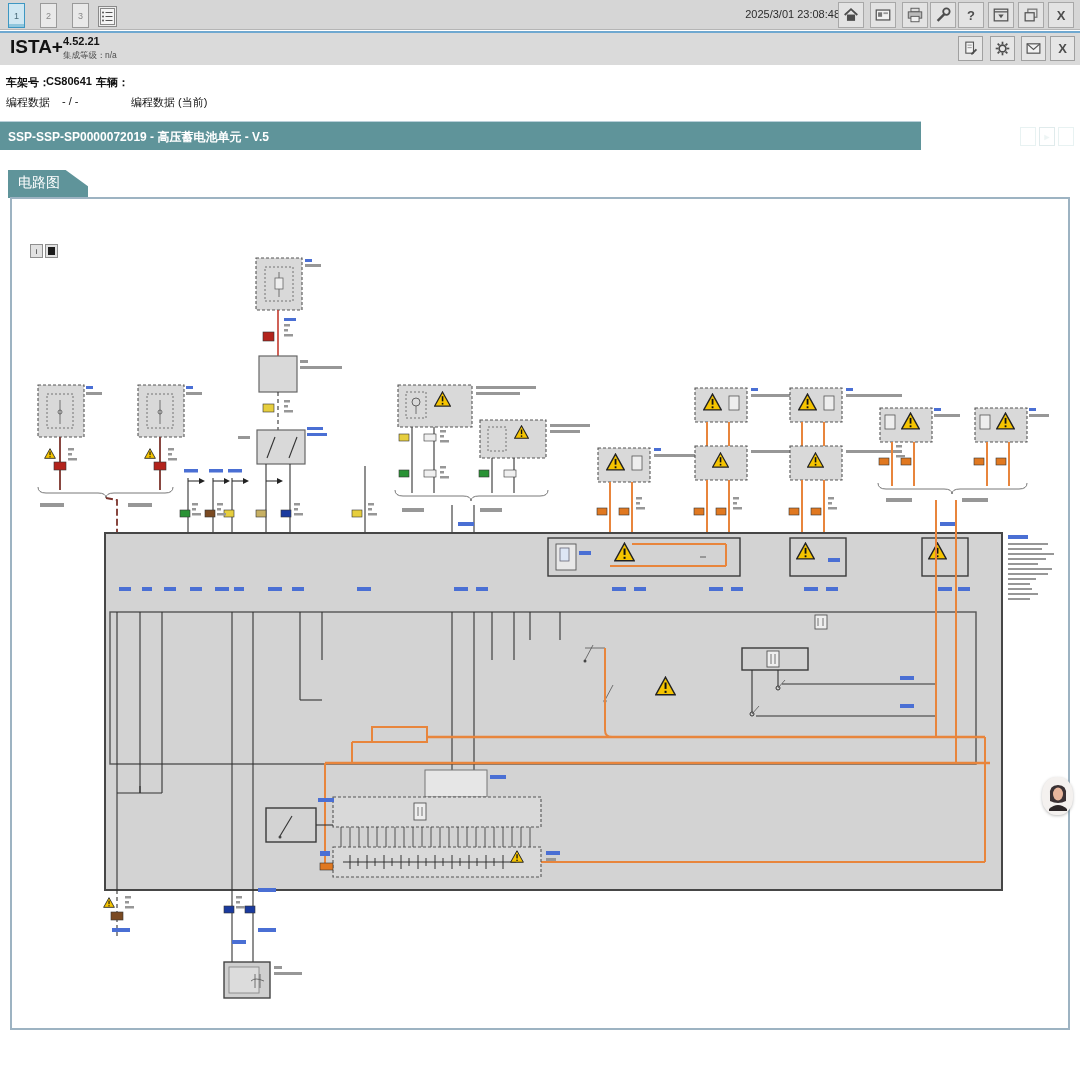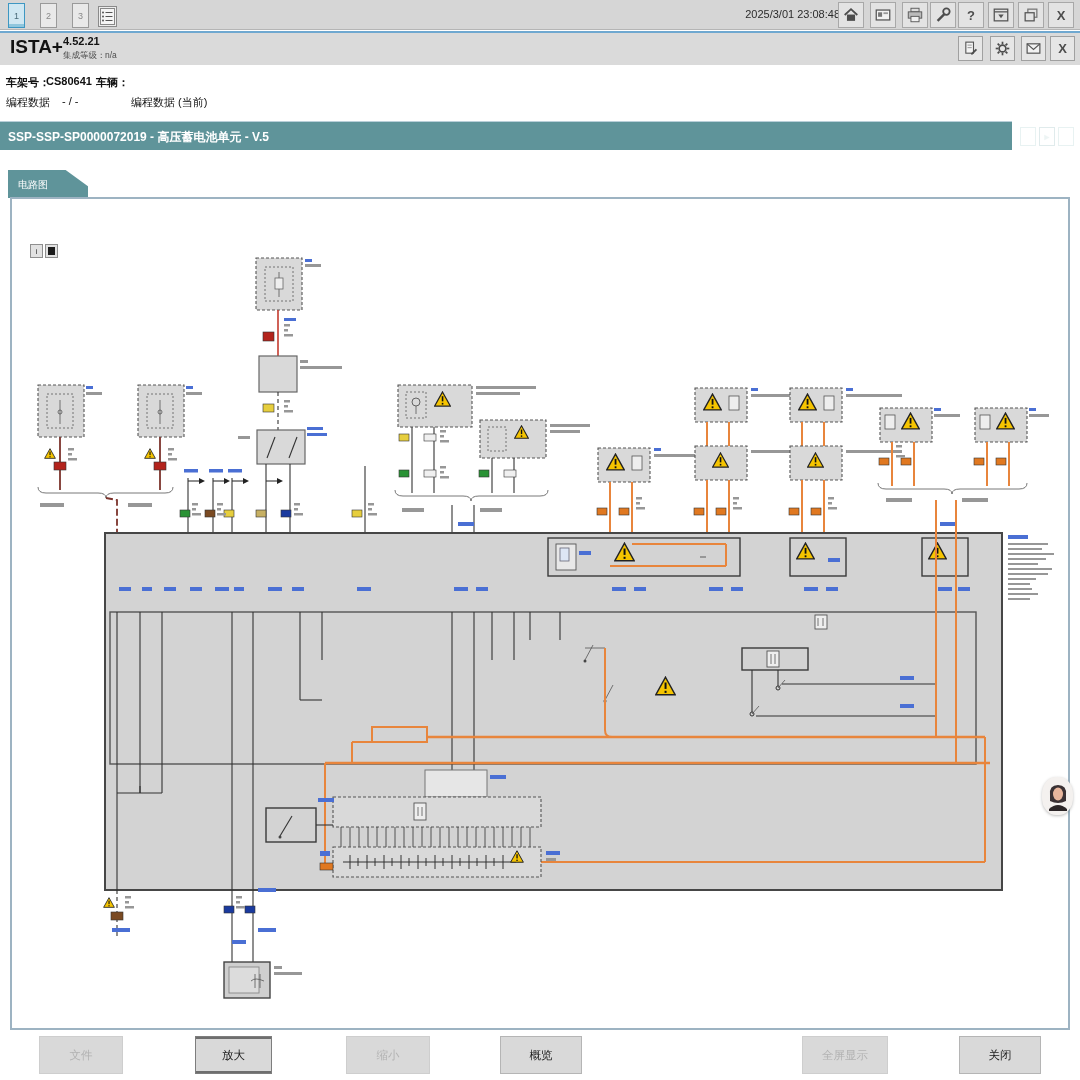--- a/index.html
+++ b/index.html
@@ -27,27 +27,27 @@
   .pdl{position:absolute; left:63px; top:17px; font-size:8.5px; color:#4c4c4c;}
   .pdv{position:absolute; left:105px; top:17px; font-size:8.5px; color:#4c4c4c;}
   .icnbtn2{position:absolute; top:3px; width:25px; height:25px; border:1px solid #a0a0a0; background:#e6e6e6; display:flex; align-items:center; justify-content:center; color:#4d4d4d; font-size:13px; font-weight:bold;}
 
   
   .vinfo{position:absolute; left:0; top:65px; width:1080px; height:56px; background:#fff;}
   .vrow{position:absolute; font-size:11px; color:#111;}
   .b{font-weight:bold;}
 
   
-  .doctitle{position:absolute; left:0; top:121px; width:1012px; height:29px; background:var(--accent-teal); border-top:1px solid #b9cfd9;}
+  .doctitle{position:absolute; left:0; top:121px; width:921px; height:29px; background:var(--accent-teal); border-top:1px solid #b9cfd9;}
   .doctitle .t{position:absolute; left:8px; top:7px; color:#fff; font-size:12px; font-weight:bold;}
   .navbtn{position:absolute; top:5px; width:16px; height:19px; border:1px solid #e8f2f2; color:#fff; font-size:9px; display:flex; align-items:center; justify-content:center; background:rgba(255,255,255,0.08);}
   .navbtn.dis{opacity:0.45; border-color:#bcd4d6; color:#d8e8e8;}
 
   
-  .ctab{position:absolute; left:8px; top:170px; width:80px; height:28px; background:var(--accent-teal); color:#fff; font-size:10px; clip-path:polygon(0 0, 72% 0, 100% 58%, 100% 100%, 0 100%);}
+  .ctab{position:absolute; left:8px; top:170px; width:80px; height:28px; background:var(--accent-teal); color:#fff; font-size:14px; clip-path:polygon(0 0, 72% 0, 100% 58%, 100% 100%, 0 100%);}
   .ctab span{position:absolute; left:10px; bottom:6px;}
   .panel{position:absolute; left:10px; top:197px; width:1060px; height:833px; border:2px solid #9db3c2; background:#fff;}
   .minibtn{position:absolute; width:13px; height:14px; border:1px solid #8f8f8f; background:#e2e2e2; font-size:8px; color:#333; display:flex; align-items:center; justify-content:center;}
   .blacksq{width:7px; height:8px; background:#1c1c1c;}
 
   
   .diagram{position:absolute; left:0; top:0; pointer-events:none;}
   .ln{stroke:#333; stroke-width:1.1; fill:none;}
   .lnt{stroke:#555; stroke-width:0.8; fill:none;}
   .dash{stroke-dasharray:4,3;}
@@ -663,22 +663,14 @@
   </svg>
 
   <div class="avatar">
     <svg width="26" height="30" viewBox="0 0 26 30">
       <path d="M5 14 Q4 4 13 4 Q22 4 21 14 L21 20 Q13 24 5 20 Z" fill="#3a3134"></path>
       <ellipse cx="13" cy="13" rx="5" ry="6.5" fill="#e8b69d"></ellipse>
       <path d="M4 28 Q13 20 22 28 L22 30 L4 30 Z" fill="#2c2628"></path>
     </svg>
   </div>
 
-  <div class="footer">
-    <div class="fbtn disabled" style="left:39px;  width:84px">文件</div>
-    <div class="fbtn hl" style="left:195px; width:77px">放大</div>
-    <div class="fbtn disabled" style="left:346px; width:84px">缩小</div>
-    <div class="fbtn" style="left:500px; width:82px">概览</div>
-    <div class="fbtn disabled" style="left:802px; width:86px">全屏显示</div>
-    <div class="fbtn" style="left:959px; width:82px">关闭</div>
-  </div>
 
 </div>
 
 </body></html>

